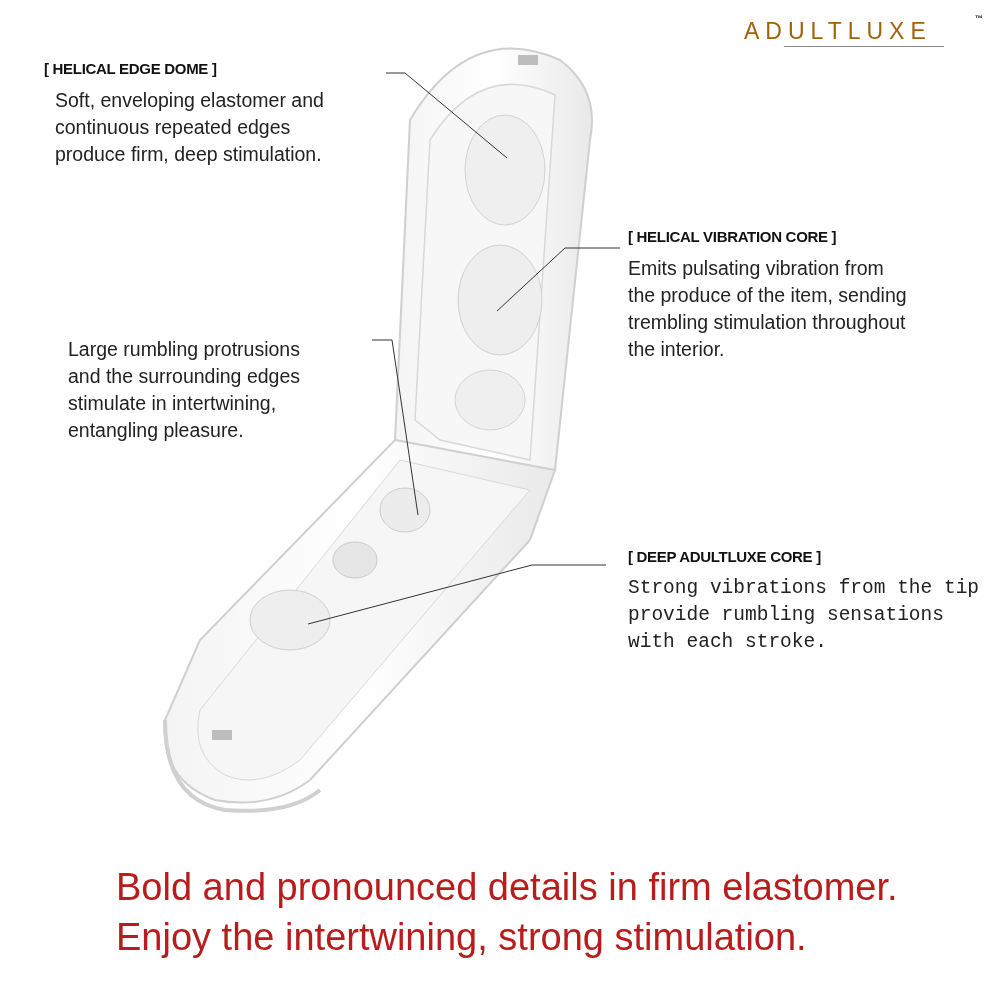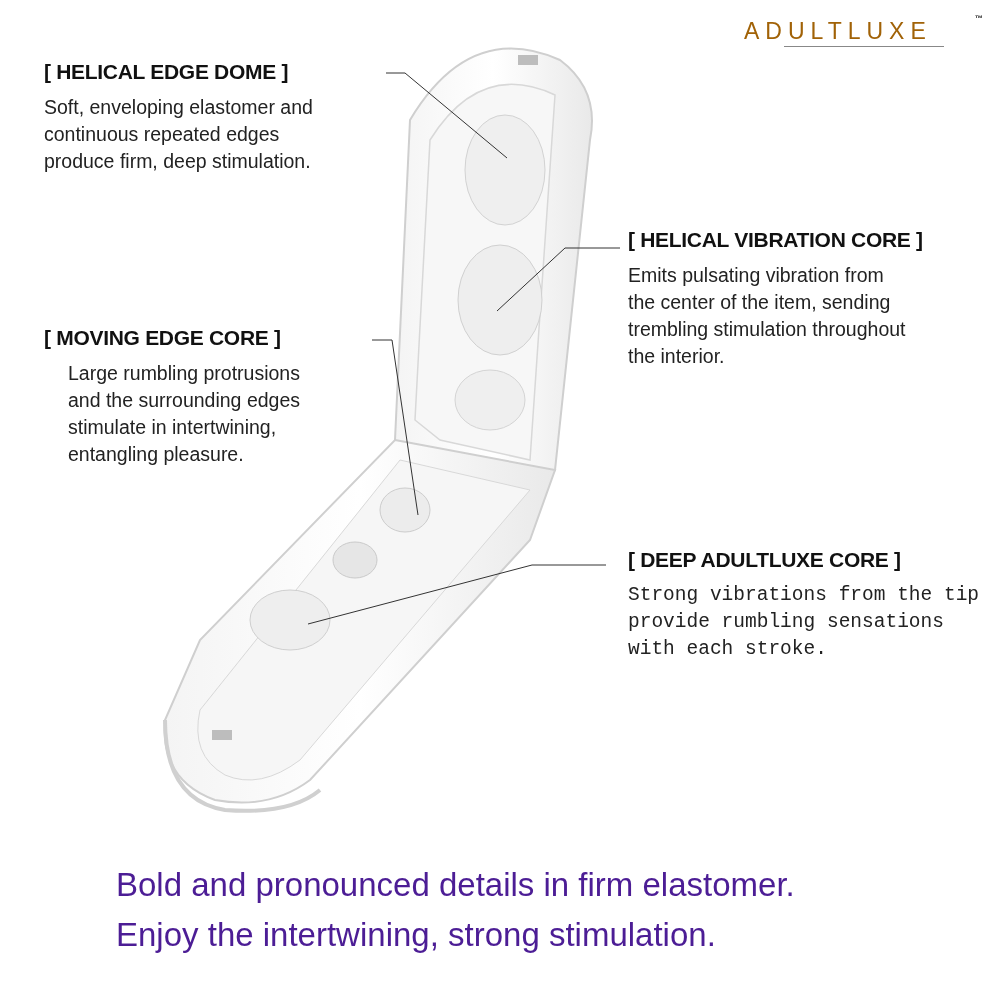--- a/index.html
+++ b/index.html
@@ -6,23 +6,23 @@
   body {
     width: 1000px; height: 1000px; background: #ffffff; position: relative; overflow: hidden;
     font-family: "Liberation Sans", "DejaVu Sans", sans-serif; color: #1a1a1a;
   }
   .abs { position: absolute; }
   .brand {
     left: 744px; top: 18px; font-size: 23px; letter-spacing: 6px; font-weight: 400; color: #a16207;
   }
   .brand-tm { position: absolute; left: 975px; top: 14px; font-size: 8px; font-weight: 700; color: #111; }
   .brand-rule { left: 784px; top: 46px; width: 160px; height: 1px; background: #888; }
-  .callout-title { font-size: 21px; font-weight: 700; color: #111; white-space: nowrap; letter-spacing: -0.3px; }
+  .callout-title { font-size: 15px; font-weight: 700; color: #111; white-space: nowrap; letter-spacing: -0.3px; }
   .callout-desc { font-size: 19.5px; line-height: 27px; color: #222; white-space: pre-line; }
-  .footer-line { font-size: 33px; color: #4c1d95; white-space: nowrap; }
+  .footer-line { font-size: 38px; color: #b91c1c; white-space: nowrap; }
   svg.device { position: absolute; left: 0; top: 0; }
 </style>
 </head>
 <body>
 
 <div class="abs brand">ADULTLUXE</div>
 <div class="brand-tm">™</div>
 <div class="abs brand-rule"></div>
 
 <svg class="device" width="1000" height="1000">
@@ -56,35 +56,34 @@
   <g stroke="#333333" stroke-width="1" fill="none">
     <polyline points="386,73 405,73 507,158"></polyline>
     <polyline points="620,248 565,248 497,311"></polyline>
     <polyline points="372,340 392,340 418,515"></polyline>
     <polyline points="606,565 532,565 308,624"></polyline>
   </g>
 </svg>
 
 <div class="abs" style="left:44px; top:60px;">
   <div class="callout-title">[ HELICAL EDGE DOME ]</div>
-  <div class="callout-desc" style="margin-top:10px;">Soft, enveloping elastomer and
+  <div class="callout-desc" style="margin-top:10px;margin-left:11px;">Soft, enveloping elastomer and
 continuous repeated edges
 produce firm, deep stimulation.</div>
 </div>
 
 <div class="abs" style="left:628px; top:228px;">
   <div class="callout-title">[ HELICAL VIBRATION CORE ]</div>
   <div class="callout-desc" style="margin-top:10px;">Emits pulsating vibration from
-the center of the item, sending
+the produce of the item, sending
 trembling stimulation throughout
 the interior.</div>
 </div>
 
 <div class="abs" style="left:44px; top:326px;">
-  <div class="callout-title">[ MOVING EDGE CORE ]</div>
   <div class="callout-desc" style="margin-top:10px;margin-left:24px;">Large rumbling protrusions
 and the surrounding edges
 stimulate in intertwining,
 entangling pleasure.</div>
 </div>
 
 <div class="abs" style="left:628px; top:548px;">
   <div class="callout-title">[ DEEP ADULTLUXE CORE ]</div>
   <div class="callout-desc" style="margin-top:10px;font-family:Liberation Mono, monospace;">Strong vibrations from the tip
 provide rumbling sensations

